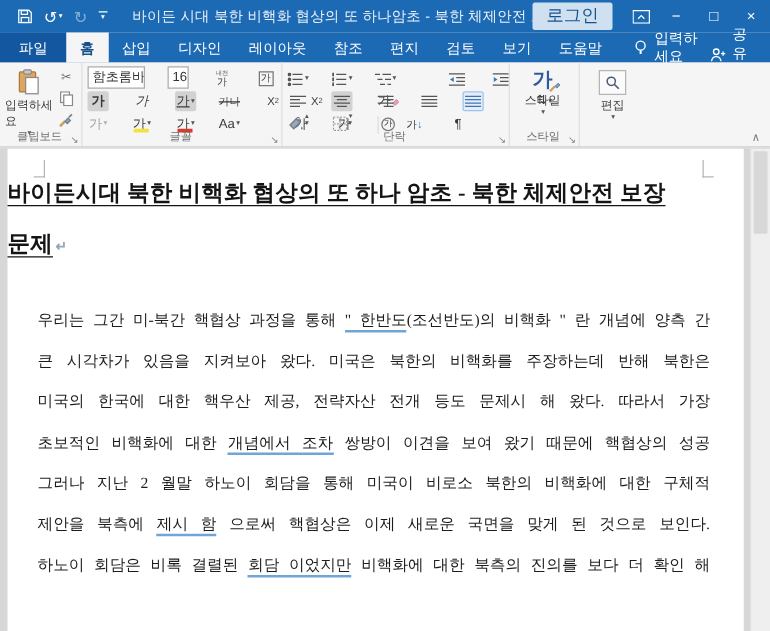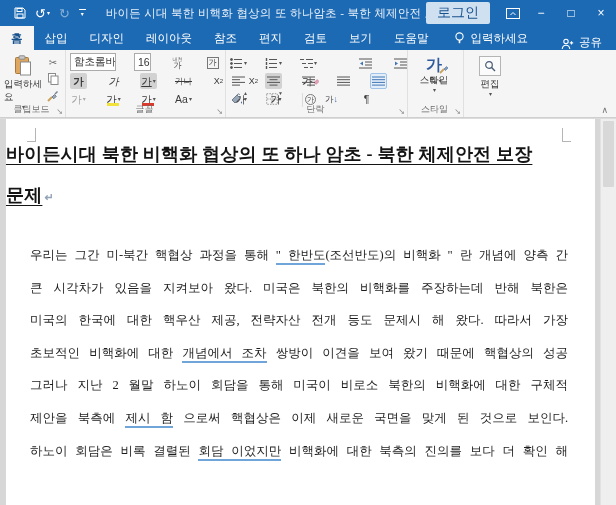--- a/index.html
+++ b/index.html
@@ -118,20 +118,21 @@
   </span>
   <div class="winctl">
     <span>−</span>
     <span>□</span>
     <span>×</span>
   </div>
 </div>
 
 <div class="tabrow">
   <nav id="tabs-host" style="display:flex">
+      <div class="tab file">파일</div>
       <div class="tab active">홈</div>
       <div class="tab">삽입</div>
       <div class="tab">디자인</div>
       <div class="tab">레이아웃</div>
       <div class="tab">참조</div>
       <div class="tab">편지</div>
       <div class="tab">검토</div>
       <div class="tab">보기</div>
       <div class="tab">도움말</div>
     </nav>

